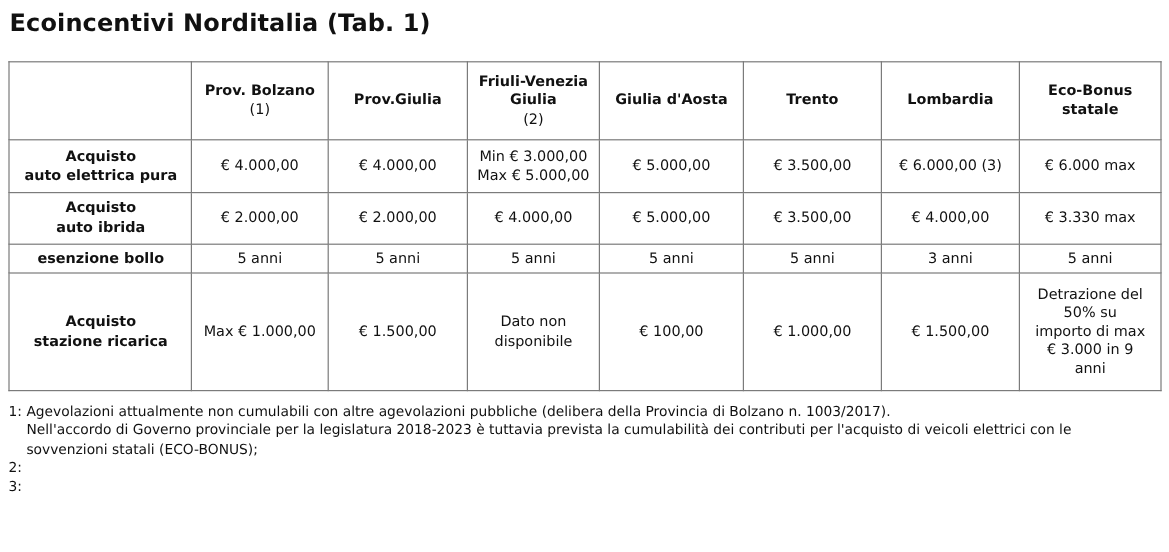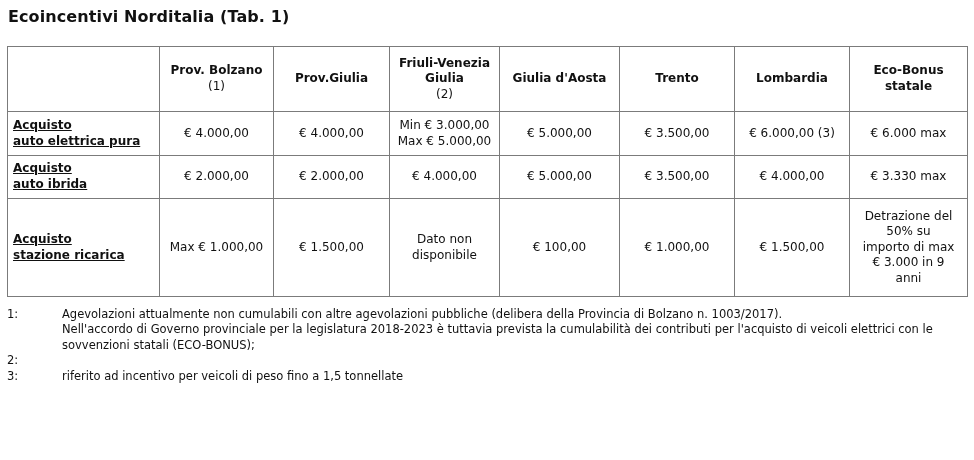--- a/index.html
+++ b/index.html
@@ -5,21 +5,21 @@
   html, body { margin: 0; padding: 0; background: #ffffff; }
   body {
     width: 974px; height: 460px; overflow: hidden;
     font-family: "DejaVu Sans", "Liberation Sans", sans-serif;
     color: #111111;
     -webkit-font-smoothing: antialiased;
   }
   .page { padding: 4px 7px 0 7px; }
 
   .title {
-    font-size: 16px;
+    font-size: 20px;
     font-weight: bold;
     margin: 3px 0 20px 1px;
     letter-spacing: 0.1px;
   }
 
   table.incentives {
     border-collapse: collapse;
     table-layout: fixed;
     width: 960px;
   }
@@ -34,46 +34,45 @@
     font-weight: bold;
     text-align: center;
     height: 60px;
     white-space: pre-line;
     line-height: 1.3;
   }
   .col-note { display: block; font-weight: normal; }
   .col-note:empty { display: none; }
 
   tbody th.row-label {
-    text-align: left;
+    text-align: center;
     font-weight: bold;
     white-space: pre-line;
     line-height: 1.3;
     padding-left: 5px;
-    text-decoration: underline;
   }
   tbody td {
     text-align: center;
     white-space: pre-line;
     line-height: 1.3;
   }
   tr.row-0 { height: 44px; }
   tr.row-1 { height: 43px; }
   tr.row-2 { height: 24px; }
   tr.row-3 { height: 98px; }
 
   .footnotes {
     margin-top: 10px;
     font-size: 11.5px;
     line-height: 1.34;
     width: 960px;
   }
   .footnote { display: flex; align-items: flex-start; }
   .fn-prefix { flex: 0 0 15px; }
-  .fn-text { white-space: pre-line; margin-left: 40px; }
+  .fn-text { white-space: pre-line; }
 </style>
 </head>
 <body>
 
 <div class="page">
 
   <div class="title">Ecoincentivi Norditalia (Tab. 1)</div>
 
   <table class="incentives">
     <colgroup>
@@ -117,20 +116,30 @@
         <th class="row-label">Acquisto
 auto ibrida</th>
         <td>€ 2.000,00</td>
         <td>€ 2.000,00</td>
         <td>€ 4.000,00</td>
         <td>€ 5.000,00</td>
         <td>€ 3.500,00</td>
         <td>€ 4.000,00</td>
         <td>€ 3.330 max</td>
       </tr>
+      <tr class="row-2">
+        <th class="row-label">esenzione bollo</th>
+        <td>5 anni</td>
+        <td>5 anni</td>
+        <td>5 anni</td>
+        <td>5 anni</td>
+        <td>5 anni</td>
+        <td>3 anni</td>
+        <td>5 anni</td>
+      </tr>
       <tr class="row-3">
         <th class="row-label">Acquisto
 stazione ricarica</th>
         <td>Max € 1.000,00</td>
         <td>€ 1.500,00</td>
         <td>Dato non
 disponibile</td>
         <td>€ 100,00</td>
         <td>€ 1.000,00</td>
         <td>€ 1.500,00</td>
@@ -148,17 +157,16 @@
       <span class="fn-prefix">1:</span>
       <span class="fn-text">Agevolazioni attualmente non cumulabili con altre agevolazioni pubbliche (delibera della Provincia di Bolzano n. 1003/2017).
 Nell'accordo di Governo provinciale per la legislatura 2018-2023 è tuttavia prevista la cumulabilità dei contributi per l'acquisto di veicoli elettrici con le
 sovvenzioni statali (ECO-BONUS);</span>
     </div>
     <div class="footnote">
       <span class="fn-prefix">2:</span>
     </div>
     <div class="footnote">
       <span class="fn-prefix">3:</span>
-      <span class="fn-text">riferito ad incentivo per veicoli di peso fino a 1,5 tonnellate</span>
     </div>
   </div>
 
 </div>
 
 </body></html>

